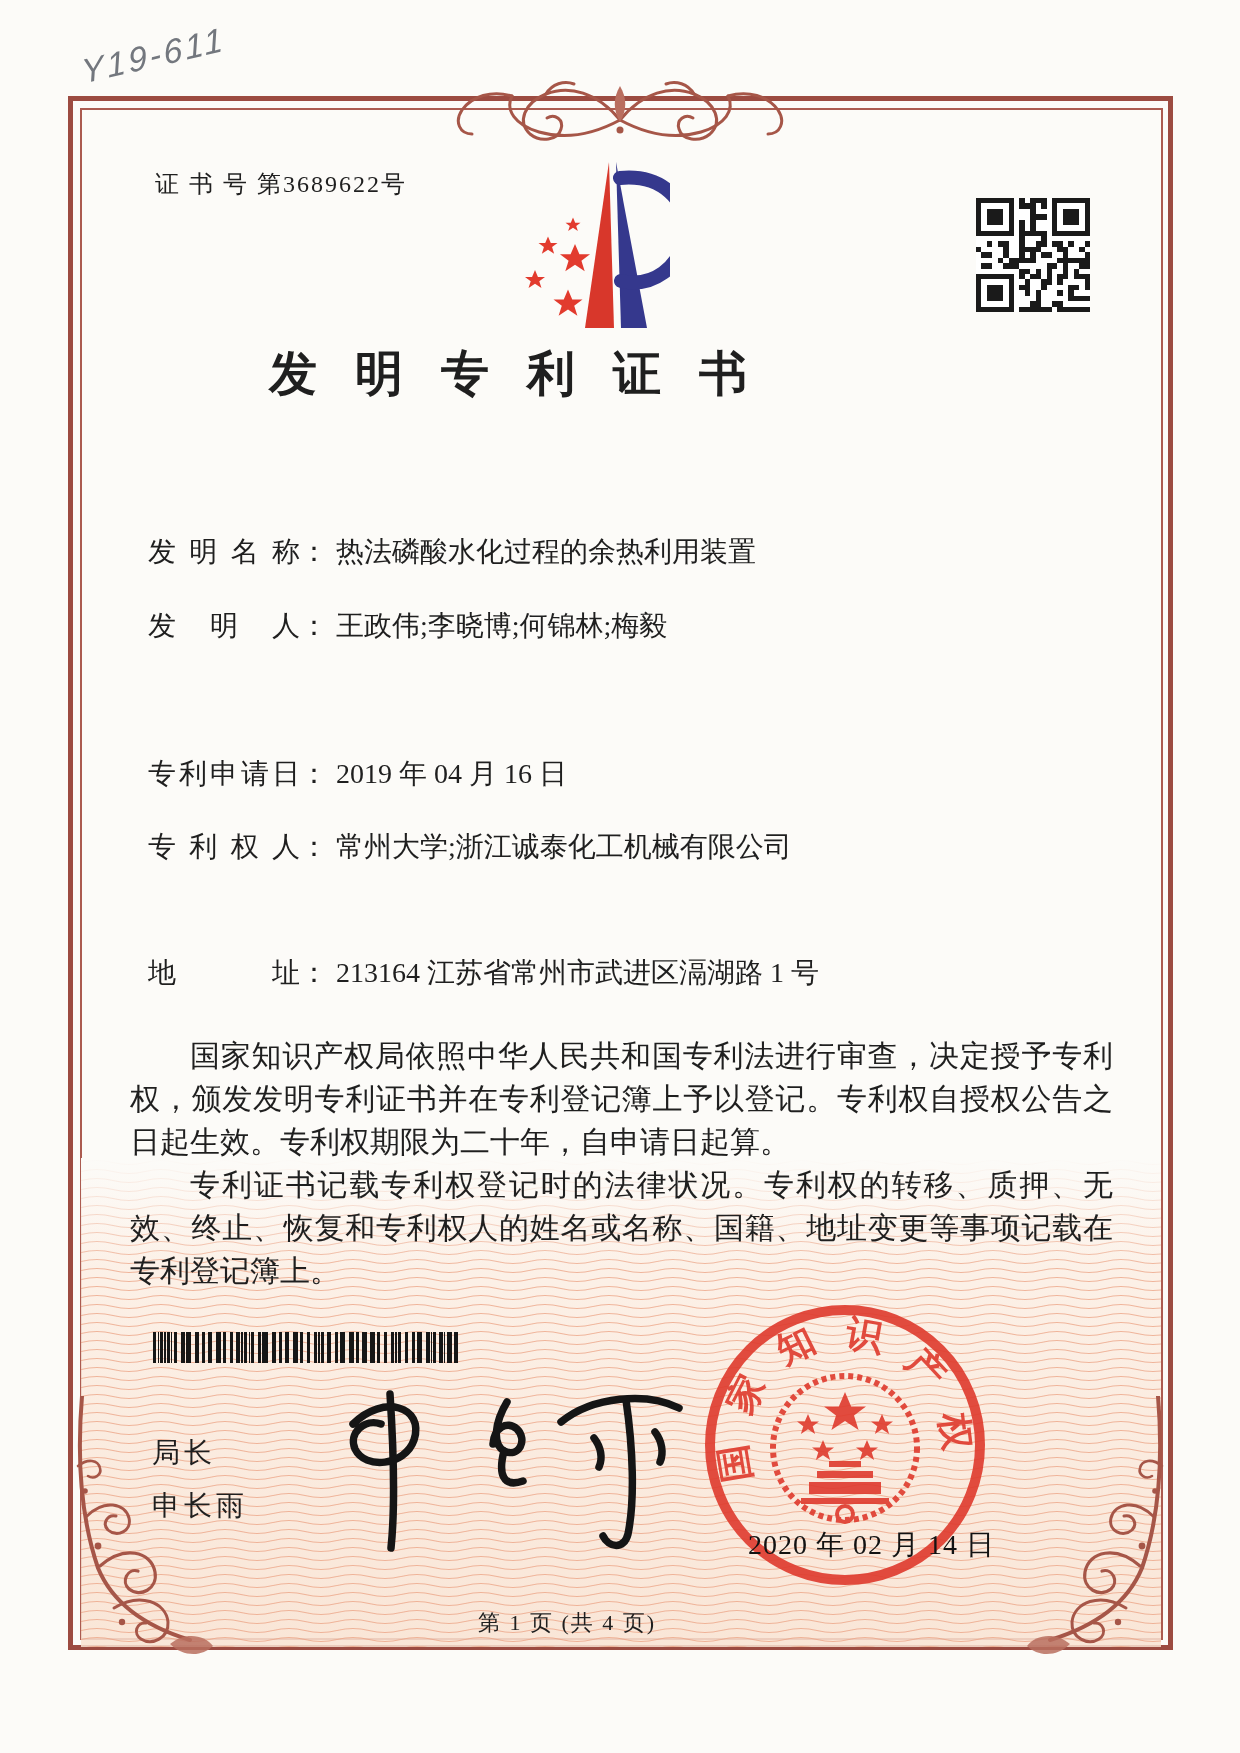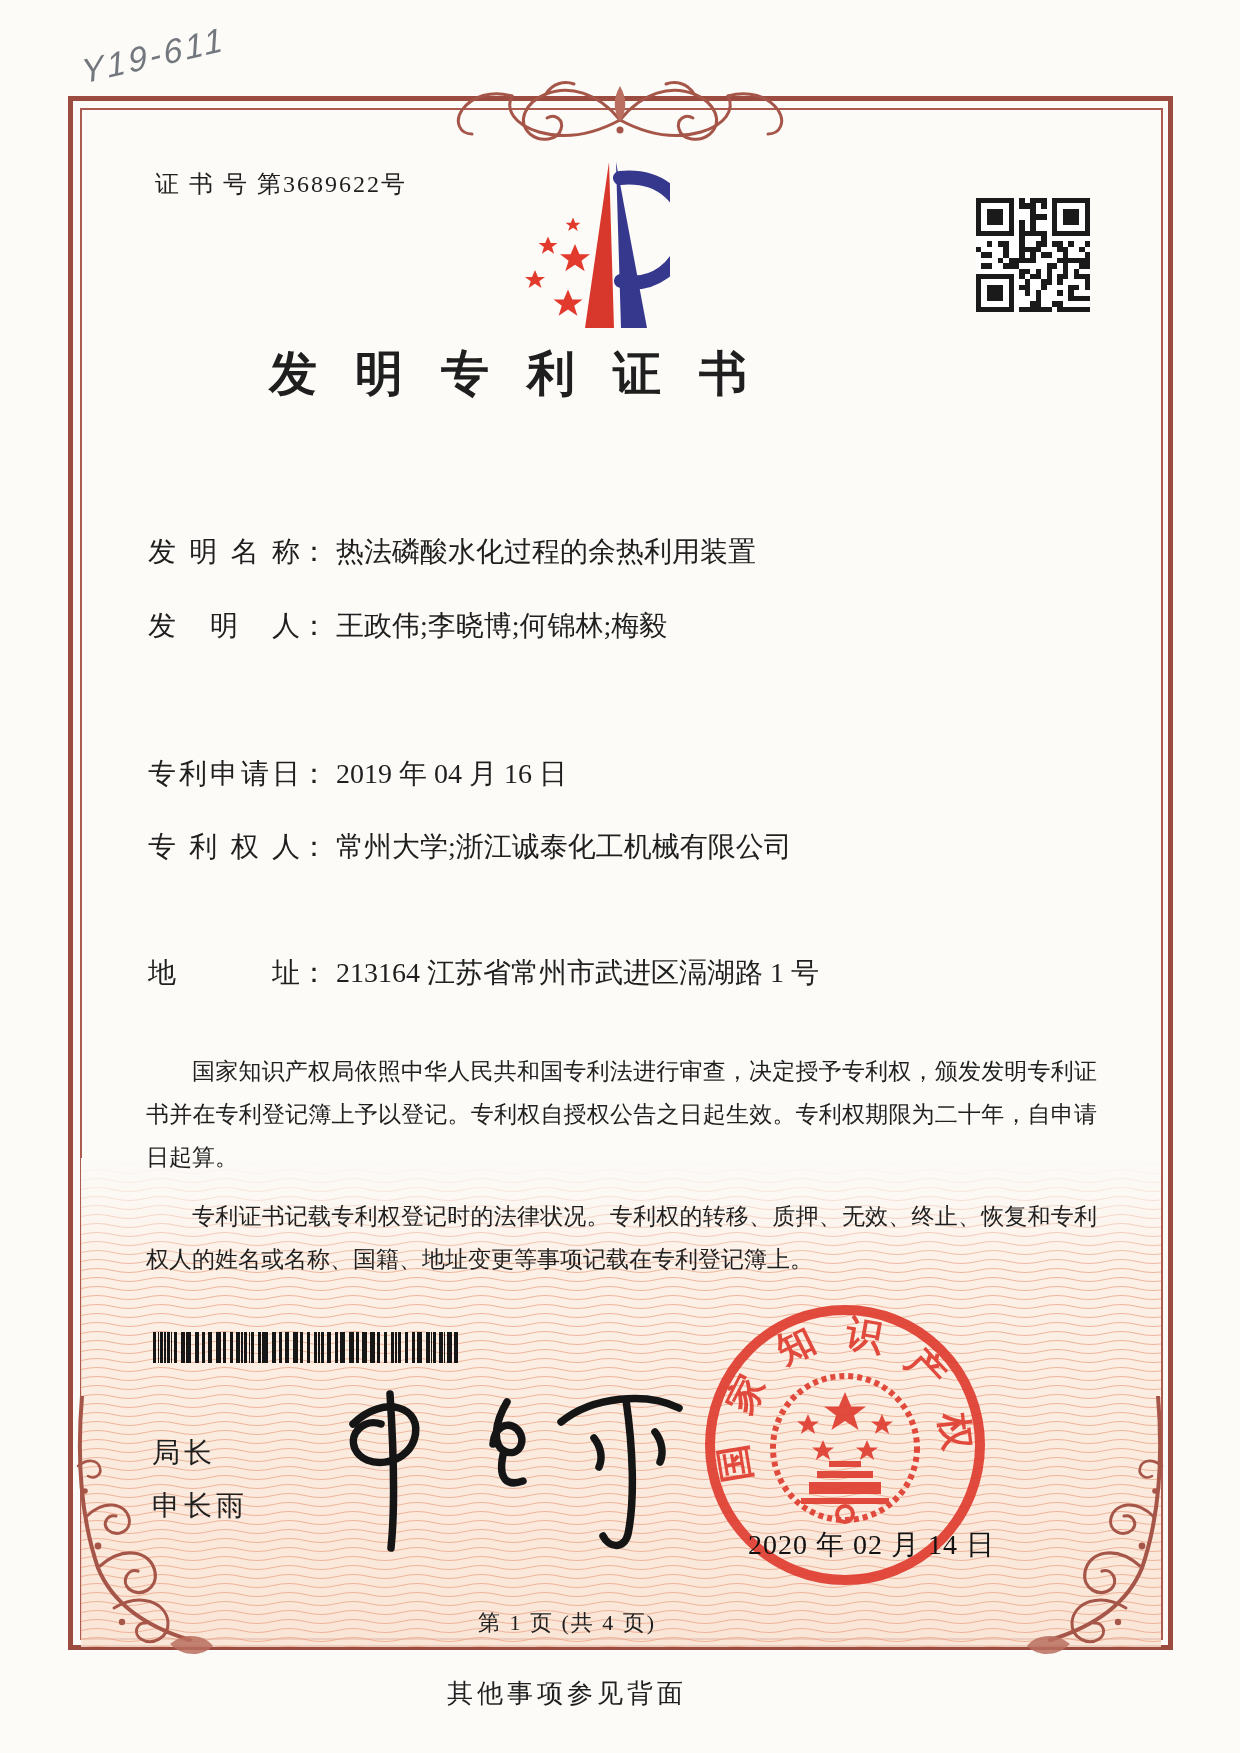--- a/index.html
+++ b/index.html
@@ -27,21 +27,21 @@
   
   .title{position:absolute;left:0;top:342px;width:1016px;text-align:center;font-size:48px;font-weight:700;letter-spacing:38px;text-indent:38px;z-index:3;}
   
   .field{position:absolute;left:148px;font-size:28px;white-space:pre;z-index:3;}
   .flabel{display:inline-block;width:152px;text-align:justify;text-align-last:justify;}
   .fcolon{display:inline-block;margin-right:8px;}
   .group2{position:absolute;left:463px;top:0;white-space:pre;}
   .group2 .fcolon{margin-right:8px;}
   
   .paras{position:absolute;left:130px;top:1034px;width:983px;z-index:3;}
-  .paras p{margin:16px;font-size:23px;line-height:43px;text-indent:2em;text-align:justify;}
+  .paras p{margin:0;font-size:30px;line-height:43px;text-indent:2em;text-align:justify;}
   
   .barcode{position:absolute;left:153px;top:1332px;width:307px;height:31px;z-index:3;
     background:
       repeating-linear-gradient(90deg,#161616 0 3px,transparent 3px 7px),
       repeating-linear-gradient(90deg,#161616 0 2px,transparent 2px 11px),
       repeating-linear-gradient(90deg,transparent 0 5px,#161616 5px 6px,transparent 6px 13px);}
   
   .sig-title{position:absolute;left:152px;top:1434px;font:500 28px var(--sans);letter-spacing:4px;z-index:3;}
   .sig-name{position:absolute;left:152px;top:1487px;font:500 28px var(--sans);letter-spacing:4px;z-index:3;}
   .signature{position:absolute;left:295px;top:1368px;z-index:3;}
@@ -335,15 +335,14 @@
         <rect x="116" y="170" width="56" height="7"></rect>
         <rect x="108" y="181" width="72" height="12"></rect>
         <rect x="100" y="197" width="88" height="6"></rect>
         <circle cx="144" cy="213" r="8" fill="none" stroke="#df3a2d" stroke-width="4"></circle>
       </g>
     </g>
   </svg>
   <div class="seal-date">2020 年 02 月 14 日</div>
 
   <div class="pageinfo">第 1 页 (共 4 页)</div>
-  <div class="backnote">其他事项参见背面</div>
 
 </div>
 
 </body></html>

